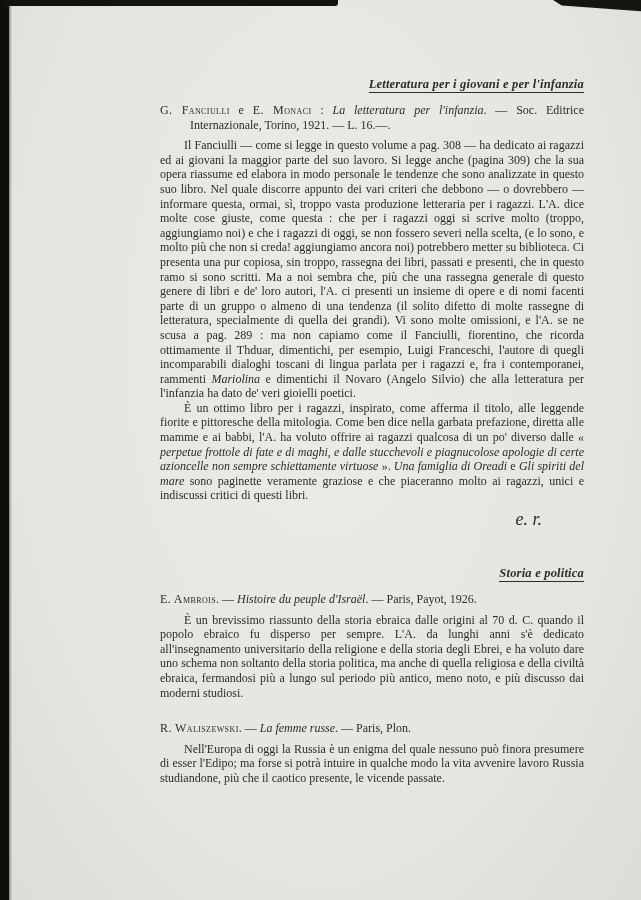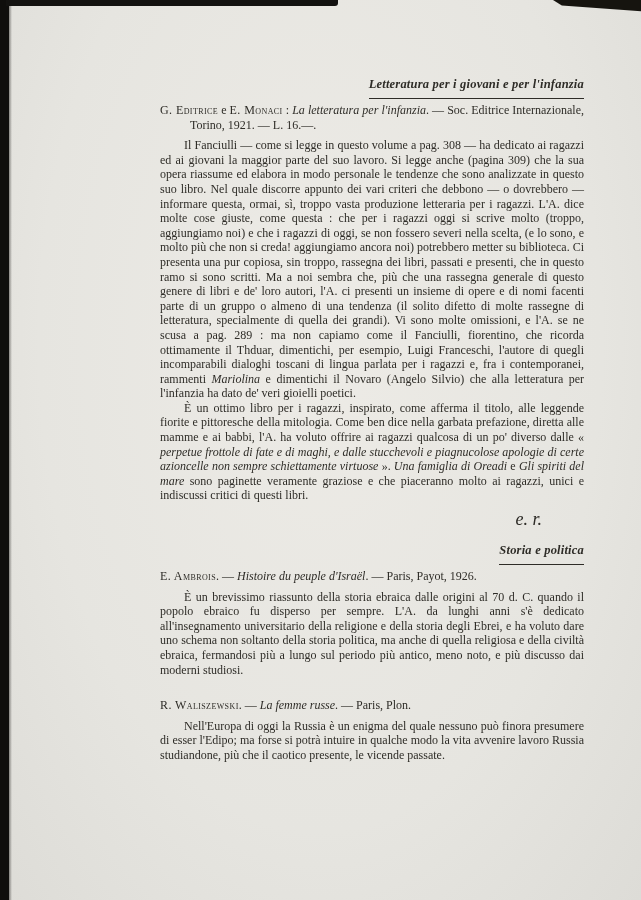--- a/index.html
+++ b/index.html
@@ -19,23 +19,23 @@
     background:linear-gradient(to right, rgba(20,18,15,.45), rgba(20,18,15,0));}
   .edge-top{position:absolute;left:6px;top:0;width:332px;height:6px;background:#131210;border-radius:0 0 3px 0;}
   .corner-tr{position:absolute;right:0;top:0;width:88px;height:18px;background:#16140f;
     clip-path:polygon(0 0,100% 0,100% 62%,10% 30%);}
   
   .content{position:absolute;left:160px;top:58px;width:424px;}
   .pagehead{position:relative;height:17px;margin-bottom:2px;}
   .pagenum{position:absolute;left:0;top:0;font-size:13px;letter-spacing:.5px;}
   .runhead{display:block;text-align:center;font-size:10.5px;letter-spacing:2.2px;word-spacing:7px;}
   .sec-head{text-align:right;margin:16px 0 11px;}
-  .sec-head.sp2{margin-top:10px;}
+  .sec-head.sp2{margin-top:33px;}
   .sec-title{font-style:italic;font-weight:bold;font-size:12.5px;
-    border-bottom:1.2px solid currentColor;padding-bottom:7px;letter-spacing:.2px;}
+    border-bottom:1.2px solid currentColor;padding-bottom:1px;letter-spacing:.2px;}
   .citation{margin:0 0 6px;padding-left:30px;text-indent:-30px;
     text-align:justify;font-size:12px;line-height:14.6px;}
   .citation.sp{margin-top:21px;}
   .body-par{margin:0;text-indent:24px;text-align:justify;font-size:12px;line-height:14.6px;}
   .signature{margin:6px 42px 0 0;text-align:right;font-style:italic;font-size:18px;}
   .sc{font-variant:small-caps;letter-spacing:.4px;}
   .it{font-style:italic;}
 </style>
 </head>
 <body>
@@ -45,21 +45,21 @@
   <div class="edge-top"></div>
   <div class="corner-tr"></div>
 
   <div class="content">
 
 
     <div class="sec-head">
       <span class="sec-title">Letteratura per i giovani e per l'infanzia</span>
     </div>
 
-    <p class="citation"><span class="sc">G. Editrice</span><span> e </span><span class="sc">E. Monaci</span><span> : </span><span class="it">La letteratura per l'infanzia</span><span>. — Soc. Editrice Internazionale, Torino, 1921. — L. 16.—.</span></p>
+    <p class="citation"><span class="sc">G. Fanciulli</span><span> e </span><span class="sc">E. Monaci</span><span> : </span><span class="it">La letteratura per l'infanzia</span><span>. — Soc. Editrice Internazionale, Torino, 1921. — L. 16.—.</span></p>
     <p class="body-par"><span>Il Fanciulli — come si legge in questo volume a pag. 308 — ha dedicato ai ragazzi ed ai giovani la maggior parte del suo lavoro. Si legge anche (pagina 309) che la sua opera riassume ed elabora in modo personale le tendenze che sono analizzate in questo suo libro. Nel quale discorre appunto dei vari criteri che debbono — o dovrebbero — informare questa, ormai, sì, troppo vasta produzione letteraria per i ragazzi. L'A. dice molte cose giuste, come questa : che per i ragazzi oggi si scrive molto (troppo, aggiungiamo noi) e che i ragazzi di oggi, se non fossero severi nella scelta, (e lo sono, e molto più che non si creda! aggiungiamo ancora noi) potrebbero metter su biblioteca. Ci presenta una pur copiosa, sin troppo, rassegna dei libri, passati e presenti, che in questo ramo si sono scritti. Ma a noi sembra che, più che una rassegna generale di questo genere di libri e de' loro autori, l'A. ci presenti un insieme di opere e di nomi facenti parte di un gruppo o almeno di una tendenza (il solito difetto di molte rassegne di letteratura, specialmente di quella dei grandi). Vi sono molte omissioni, e l'A. se ne scusa a pag. 289 : ma non capiamo come il Fanciulli, fiorentino, che ricorda ottimamente il Thduar, dimentichi, per esempio, Luigi Franceschi, l'autore di quegli incomparabili dialoghi toscani di lingua parlata per i ragazzi e, fra i contemporanei, rammenti </span><span class="it">Mariolina</span><span> e dimentichi il Novaro (Angelo Silvio) che alla letteratura per l'infanzia ha dato de' veri gioielli poetici.</span></p>
 
     <p class="body-par"><span>È un ottimo libro per i ragazzi, inspirato, come afferma il titolo, alle leggende fiorite e pittoresche della mitologia. Come ben dice nella garbata prefazione, diretta alle mamme e ai babbi, l'A. ha voluto offrire ai ragazzi qualcosa di un po' diverso dalle « </span><span class="it">perpetue frottole di fate e di maghi, e dalle stucchevoli e piagnucolose apologie di certe azioncelle non sempre schiettamente virtuose</span><span> ». </span><span class="it">Una famiglia di Oreadi</span><span> e </span><span class="it">Gli spiriti del mare</span><span> sono paginette veramente graziose e che piaceranno molto ai ragazzi, unici e indiscussi critici di questi libri.</span></p>
     <p class="signature">e. r.</p>
 
     <div class="sec-head sp2">
       <span class="sec-title">Storia e politica</span>
     </div>
 
     <p class="citation"><span class="sc">E. Ambrois</span><span>. — </span><span class="it">Histoire du peuple d'Israël</span><span>. — Paris, Payot, 1926.</span></p>

